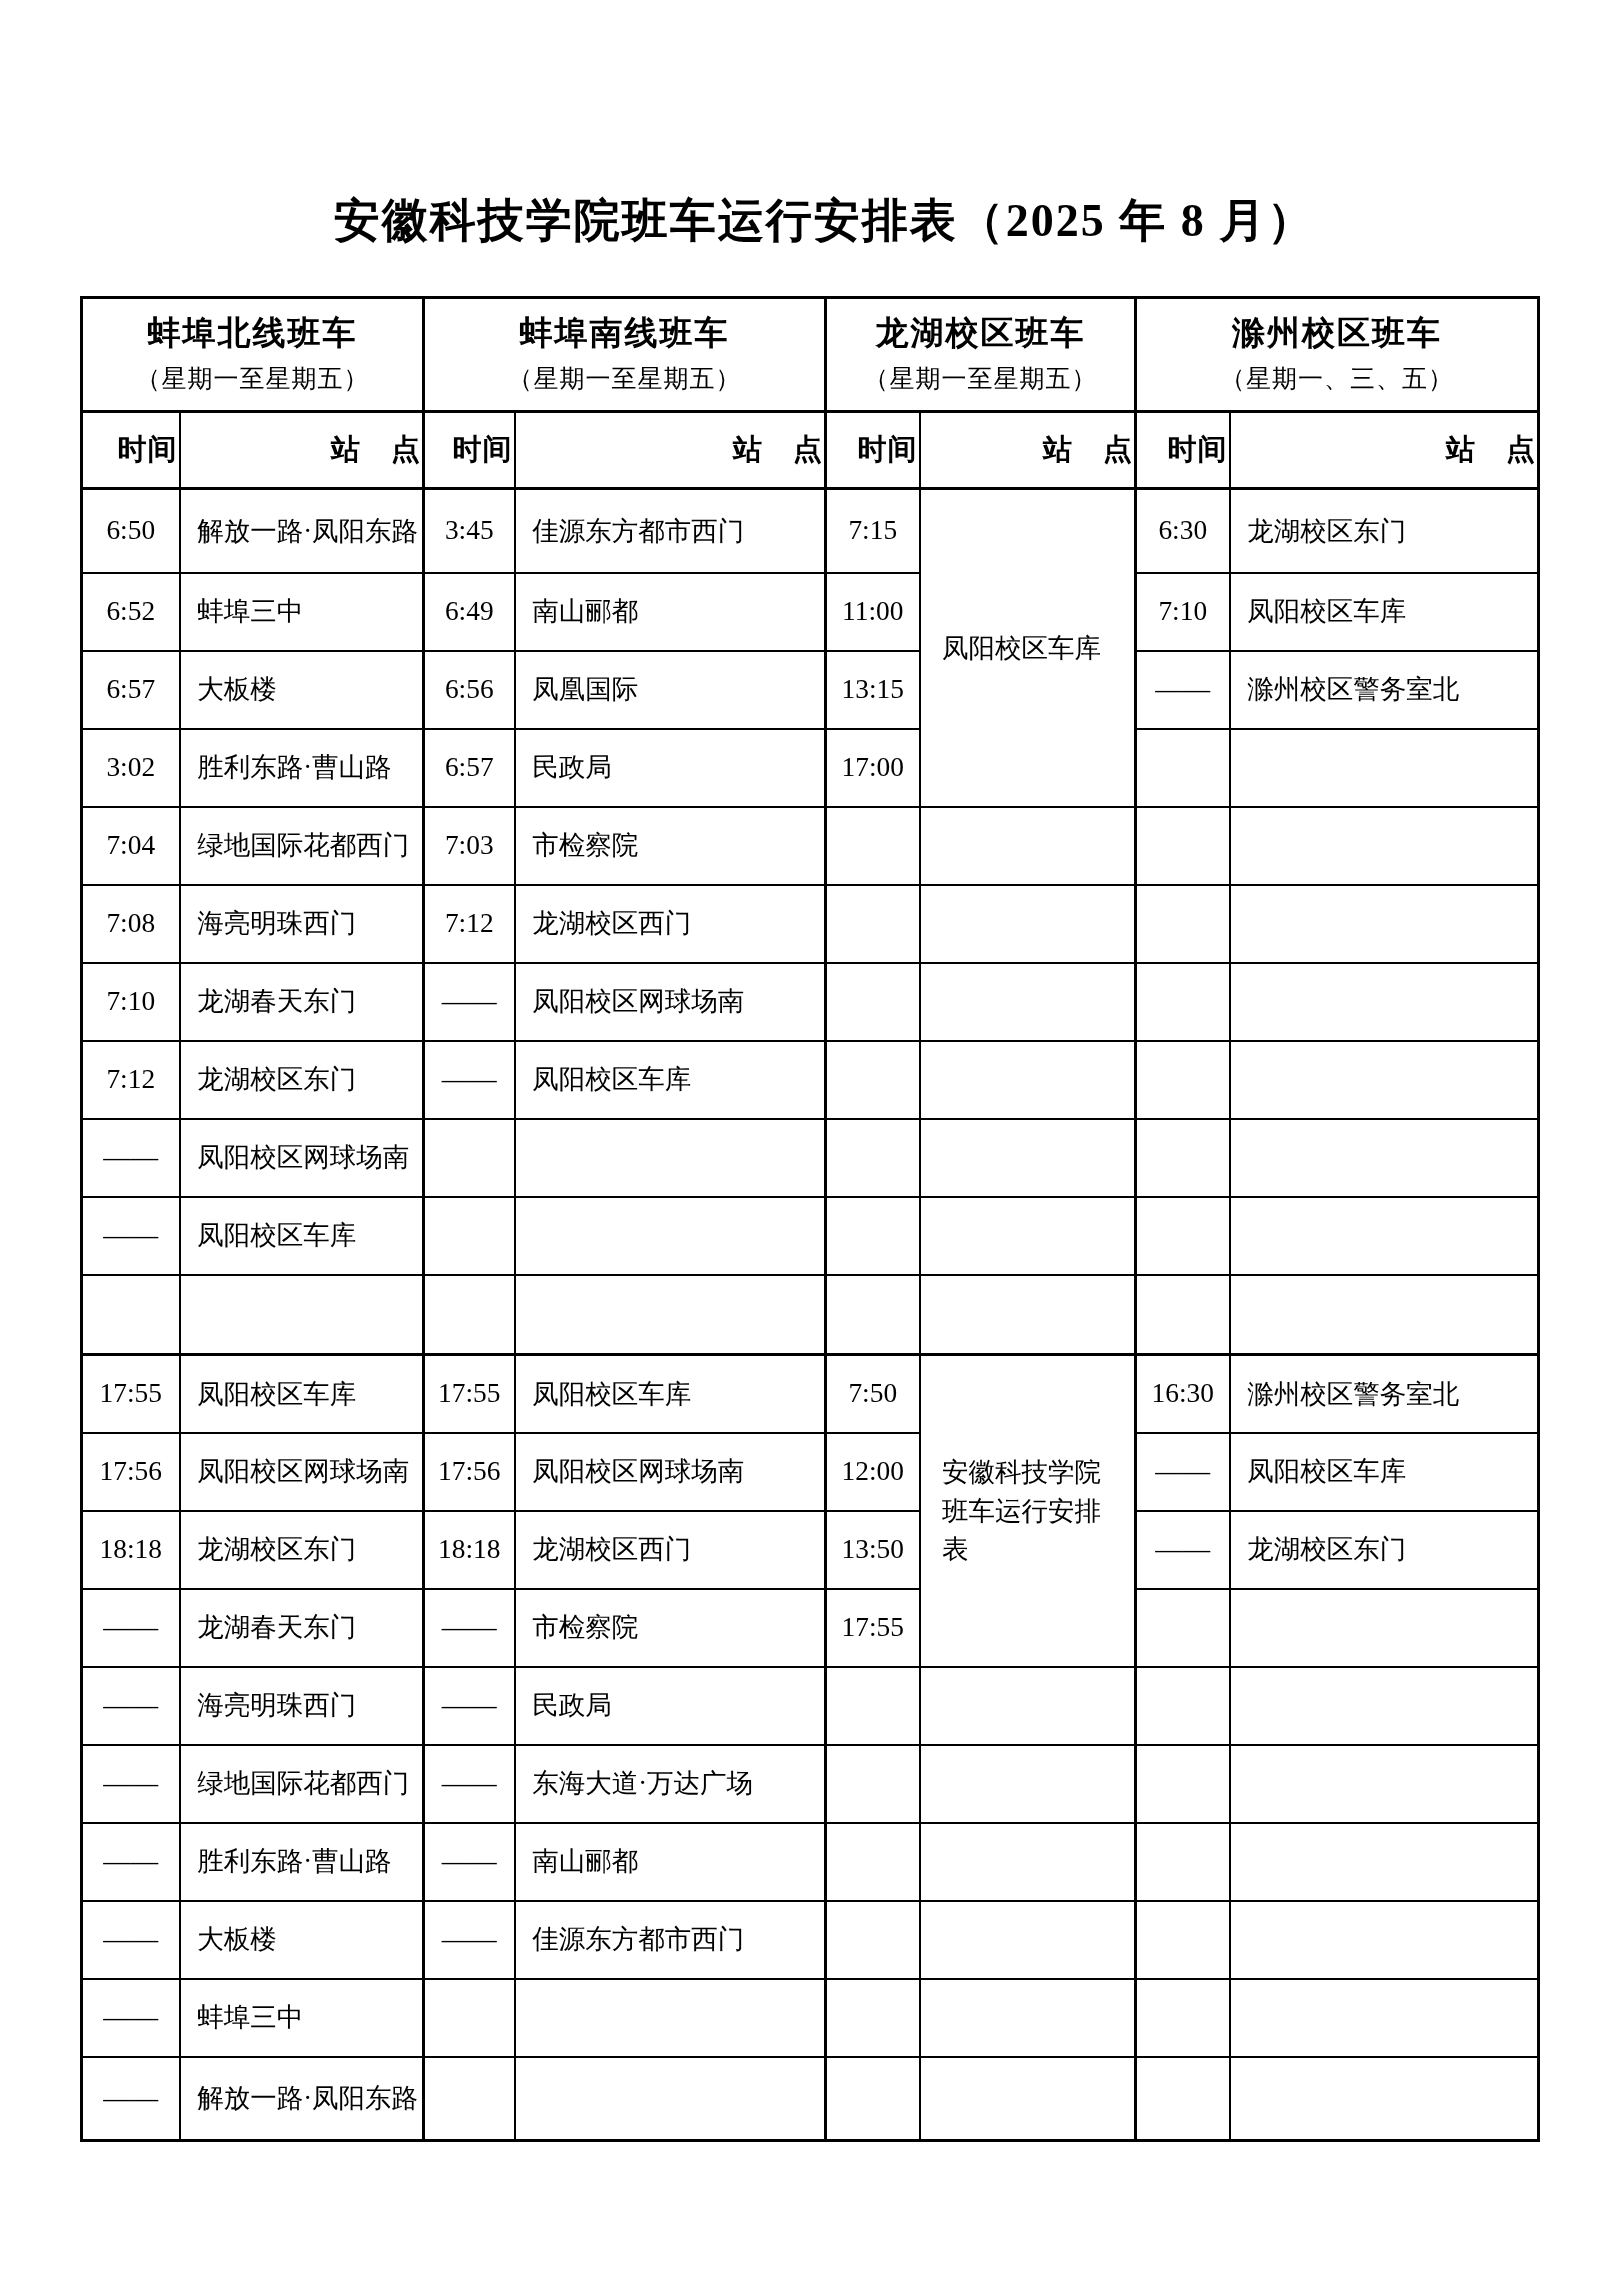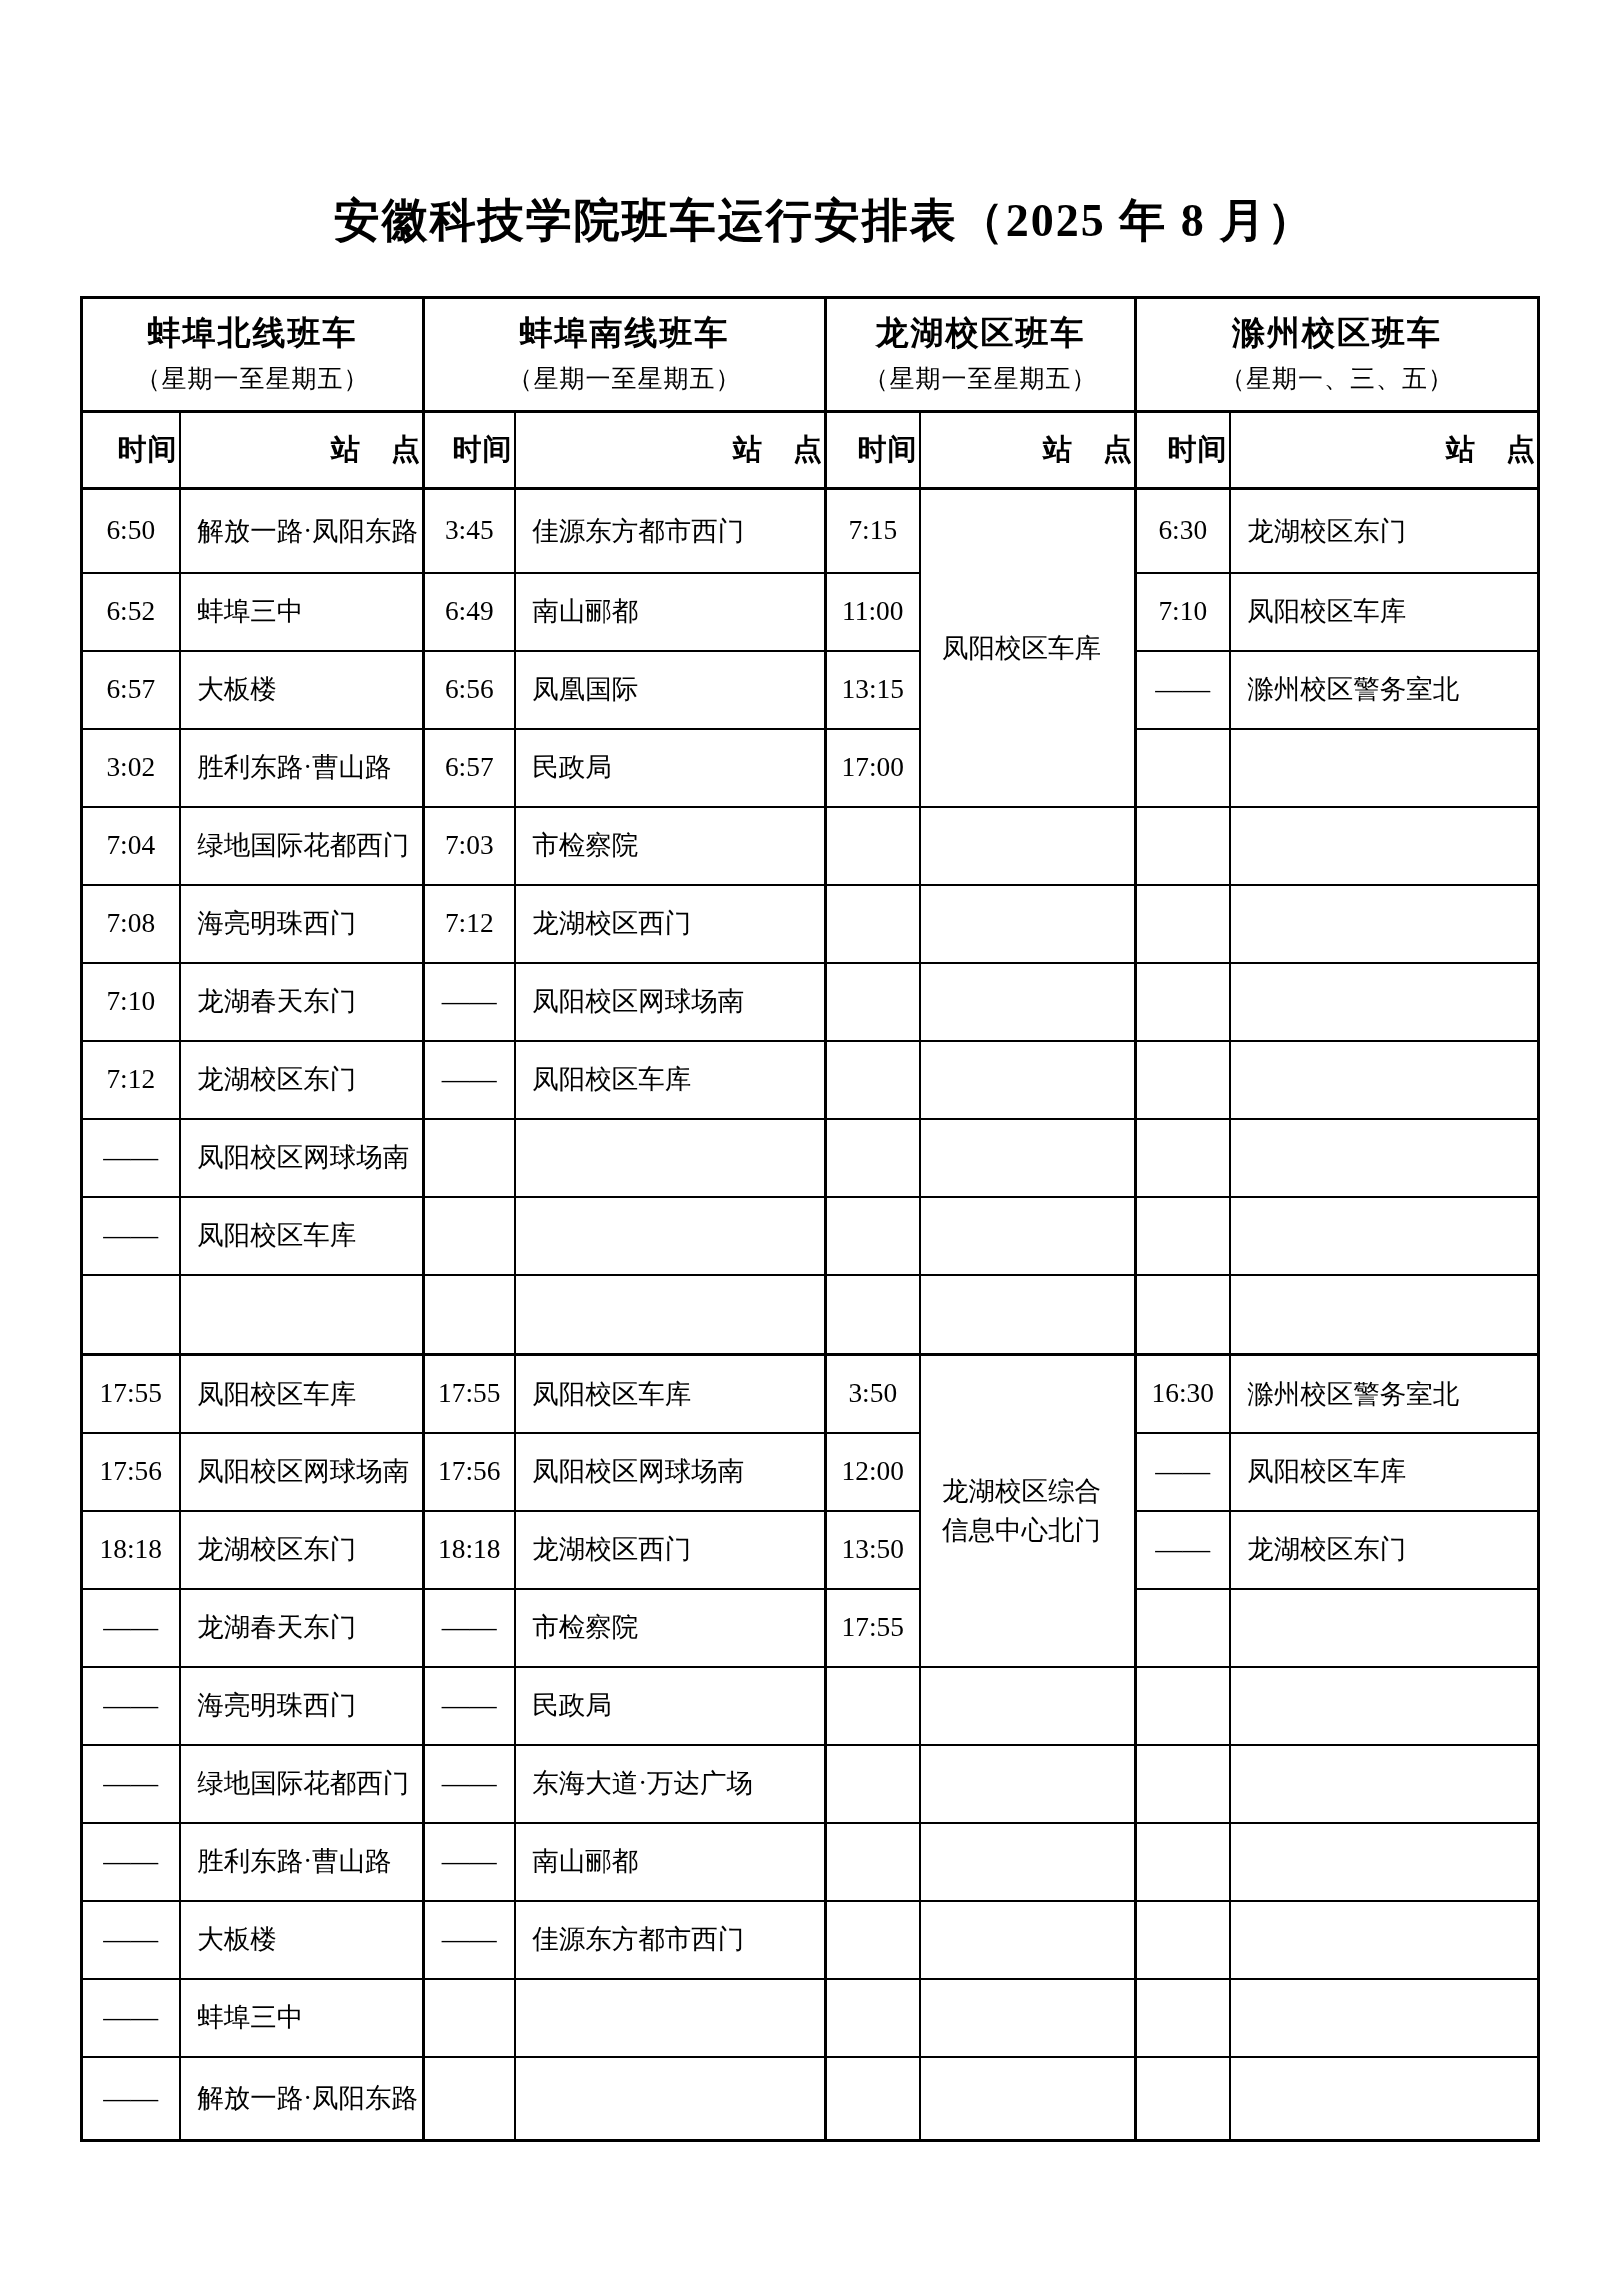--- a/index.html
+++ b/index.html
@@ -194,22 +194,22 @@
           <td class="time-cell group-start"></td>
           <td class="station-cell"></td>
           <td class="time-cell group-start"></td>
           <td class="station-cell"></td>
         </tr>
         <tr class="rh-std section-start">
           <td class="time-cell">17:55</td>
           <td class="station-cell">凤阳校区车库</td>
           <td class="time-cell group-start">17:55</td>
           <td class="station-cell">凤阳校区车库</td>
-          <td class="time-cell group-start">3:50</td>
-          <td class="station-cell merged" rowspan="4">龙湖校区综合信息中心北门</td>
+          <td class="time-cell group-start">7:50</td>
+          <td class="station-cell merged" rowspan="4">安徽科技学院班车运行安排表</td>
           <td class="time-cell group-start">16:30</td>
           <td class="station-cell">滁州校区警务室北</td>
         </tr>
         <tr class="rh-std">
           <td class="time-cell">17:56</td>
           <td class="station-cell">凤阳校区网球场南</td>
           <td class="time-cell group-start">17:56</td>
           <td class="station-cell">凤阳校区网球场南</td>
           <td class="time-cell group-start">12:00</td>
           <td class="time-cell group-start">——</td>

